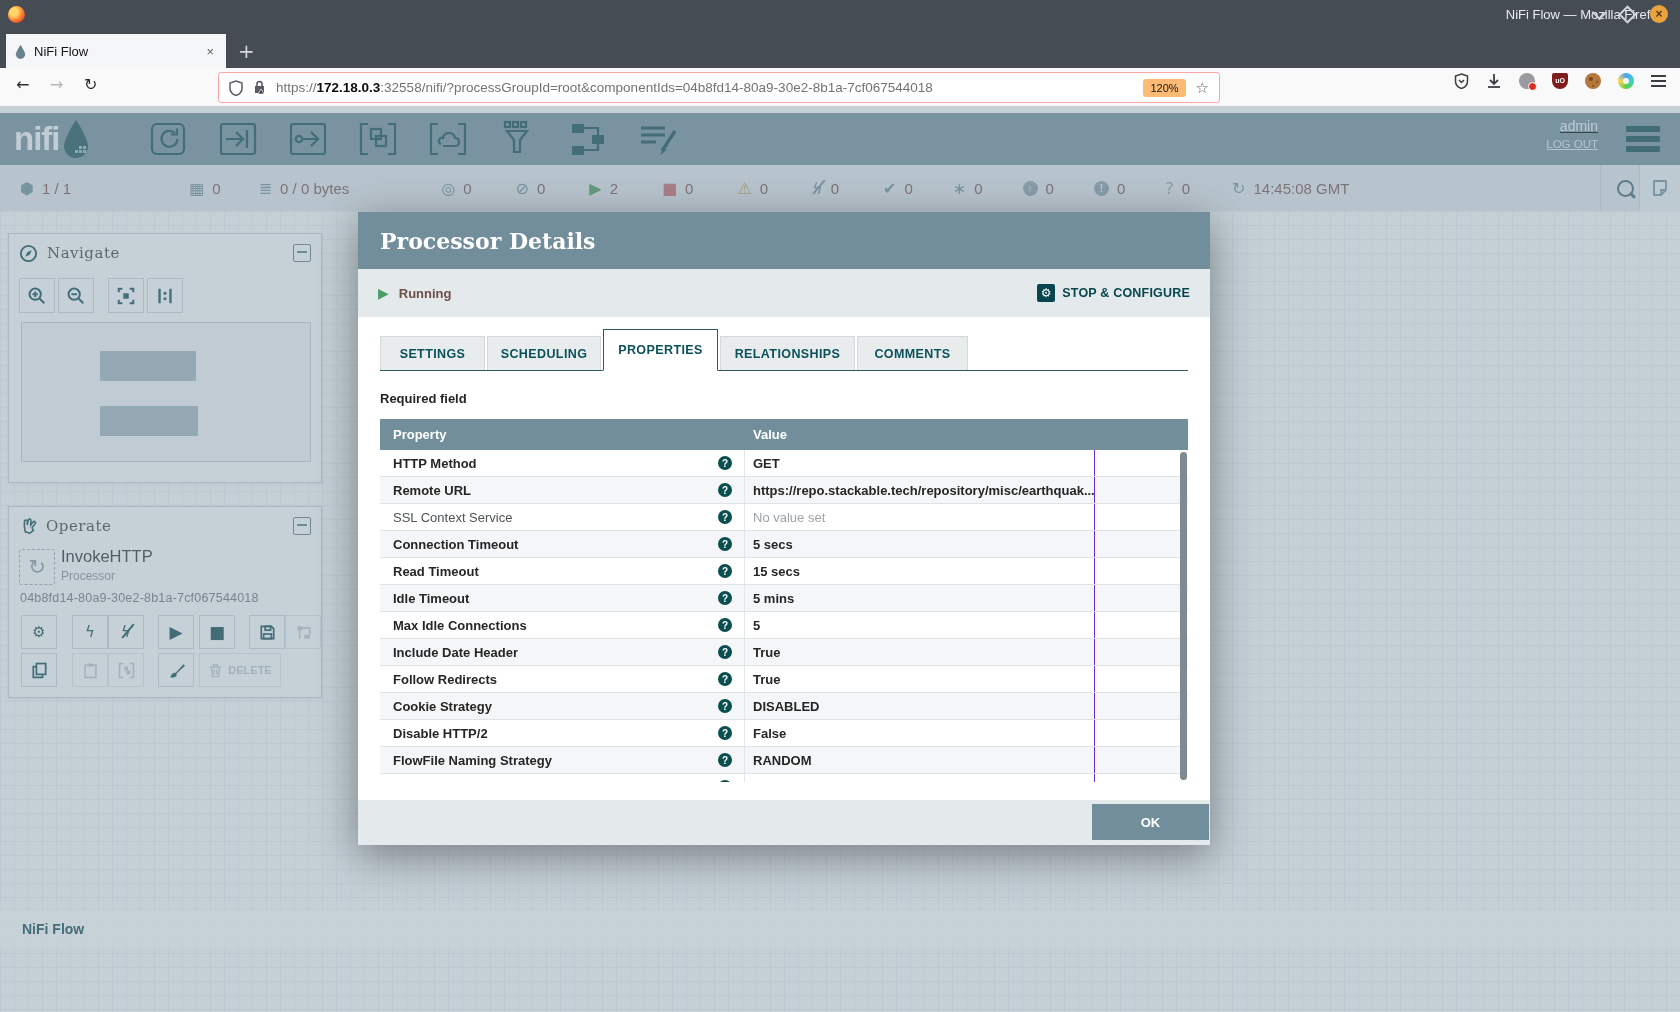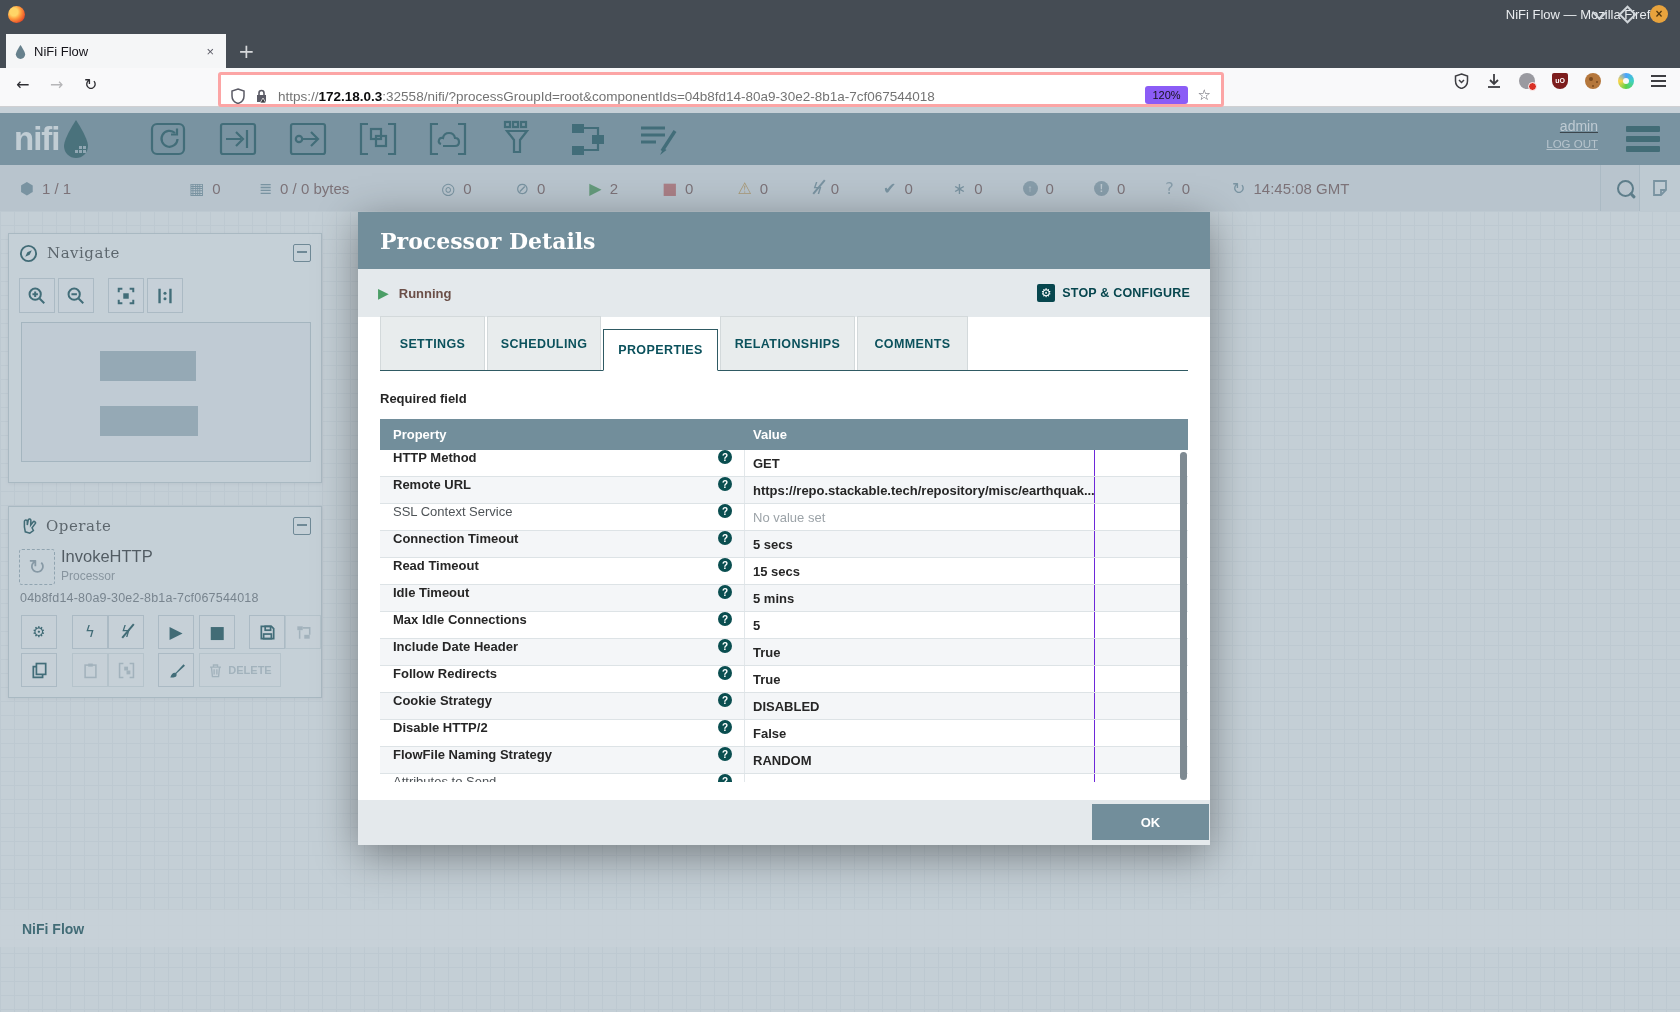--- a/index.html
+++ b/index.html
@@ -18,26 +18,26 @@
     font-size:12px;line-height:18px;text-align:center;font-weight:bold;}
   .tabbar{height:40px;background:#454c54;display:flex;align-items:flex-end;}
   .tab{width:204px;height:34px;background:#f5f6f7;display:flex;align-items:center;
     padding:0 8px;margin-left:6px;}
   .tab-title{flex:1;font-size:13px;color:#15141a;margin-left:7px;white-space:nowrap;overflow:hidden;}
   .tab-close{color:#5b5b66;font-size:13px;padding:0 4px;}
   .newtab{color:#d7d9db;font-size:20px;line-height:34px;padding:0 12px;}
   .navbar{height:38px;background:#f9f9fa;border-bottom:1px solid #d0d0d2;position:relative;}
   .nav-btn{position:absolute;top:7px;font-size:16px;color:#2e2e33;}
   .urlbar{position:absolute;left:218px;top:4px;width:1000px;height:29px;background:#fff;
-    border:3px solid #fca5a5;border-radius:3px;display:flex;align-items:flex-end;}
+    border:1px solid #fca5a5;border-radius:3px;display:flex;align-items:center;}
   .shield-ico{margin-left:10px;}
   .lock-ico{margin-left:10px;}
   .url-text{margin-left:10px;font-size:13.5px;white-space:nowrap;overflow:hidden;flex:1;}
   .url-text .dim{color:#737373;} .url-text .host{color:#0c0c0d;font-weight:bold;}
-  .zoom-badge{background:#8b5cf6;border-radius:3px;font-size:11px;color:#15141a;
+  .zoom-badge{background:#fdba74;border-radius:3px;font-size:11px;color:#15141a;
     padding:3px 7px;margin-right:10px;}
   .star{color:#5b5b66;font-size:15px;margin-right:10px;}
   .ext-icons{position:absolute;right:14px;top:5px;display:flex;align-items:center;gap:17px;}
   .idcirc{width:16px;height:16px;border-radius:50%;background:#9a9aa0;position:relative;}
   .idcirc::after{content:"";position:absolute;right:-2px;bottom:-2px;width:7px;height:7px;
     border-radius:50%;background:#d93025;border:1px solid #fff;}
   .ublock{width:16px;height:16px;background:#7d1d1d;border-radius:2px 2px 8px 8px;color:#fff;
     font-size:7px;text-align:center;line-height:16px;font-weight:bold;}
   .cookie{width:16px;height:16px;border-radius:50%;background:#b5773c;position:relative;}
   .cookie::after{content:"";position:absolute;left:4px;top:4px;width:4px;height:4px;
@@ -127,37 +127,37 @@
   .m-status{height:48px;background:#e4e9ec;display:flex;align-items:center;padding:0 20px;}
   .m-run-ic{color:#4b9e66;font-size:14px;}
   .m-run-label{margin-left:10px;font-size:13px;font-weight:bold;color:#6b4f48;}
   .m-action{margin-left:auto;display:flex;align-items:center;}
   .gearbox{width:18px;height:18px;background:#07464e;border-radius:2px;color:#fff;font-size:12px;
     display:flex;align-items:center;justify-content:center;}
   .m-action-label{margin-left:7px;font-size:12.5px;font-weight:bold;color:#07464e;letter-spacing:.2px;}
   .m-body{position:absolute;left:0;right:0;top:105px;bottom:45px;padding:0 22px;}
   .m-tabs{margin-top:11px;height:42px;display:flex;align-items:flex-end;
     border-bottom:1px solid #2f5a63;}
-  .mtab{height:54px;background:#e8eced;border:1px solid #d3d9db;border-bottom:none;
+  .mtab{height:34px;background:#e8eced;border:1px solid #d3d9db;border-bottom:none;
     display:flex;align-items:center;justify-content:center;font-size:12.5px;font-weight:bold;
     color:#0b515c;letter-spacing:.4px;margin-right:2px;box-sizing:border-box;}
   .mtab:nth-child(1){width:105px;} .mtab:nth-child(2){width:114px;} .mtab:nth-child(3){width:115px;}
   .mtab:nth-child(4){width:135px;} .mtab:nth-child(5){width:111px;}
   .mtab.active{height:42px;background:#fff;border:1px solid #2f5a63;border-bottom:1px solid #fff;
     margin-bottom:-1px;}
   .m-note{margin-top:20px;font-size:13px;font-weight:bold;color:#262626;}
   .m-table{margin-top:13px;position:relative;width:808px;}
   .t-hdr{height:31px;background:#728e9b;display:grid;grid-template-columns:365px 350px 93px;
     align-items:center;color:#fff;font-size:13px;font-weight:bold;}
   .t-hdr .c1{padding-left:13px;} .t-hdr .c2{padding-left:8px;}
   .t-rows{height:332px;overflow:hidden;}
   .t-row{height:27px;display:grid;grid-template-columns:365px 350px 93px;
     border-bottom:1px solid #dde3e6;box-sizing:border-box;background:#fff;}
   .t-row.alt{background:#f4f6f8;}
-  .t-prop{display:flex;padding-left:13px;font-size:13px;color:#262626;
+  .t-prop{display:flex;align-items:center;padding-left:13px;font-size:13px;color:#262626;
     border-right:1px solid #e2e7ea;}
   .t-prop.req{font-weight:bold;} .t-prop.opt{color:#4e5357;}
   .help{margin-left:auto;margin-right:12px;width:14px;height:14px;border-radius:50%;
     background:#0a4e50;color:#fff;font-size:10px;font-weight:bold;display:flex;
     align-items:center;justify-content:center;flex:0 0 14px;}
   .t-val{display:flex;align-items:center;padding-left:8px;font-size:13px;font-weight:bold;
     color:#262626;border-right:1px solid #6d28d9;white-space:nowrap;overflow:hidden;}
   .t-val.empty{font-weight:normal;color:#9ca3a8;}
   .m-scroll{position:absolute;right:1px;top:33px;width:7px;height:328px;background:#7e8a92;
     border-radius:4px;}

